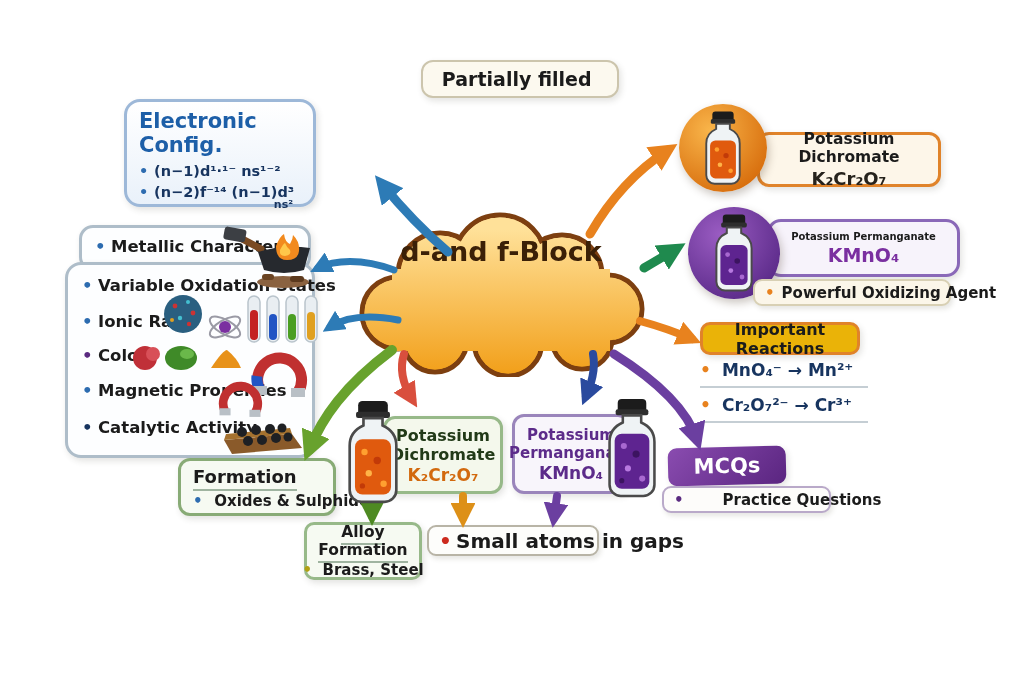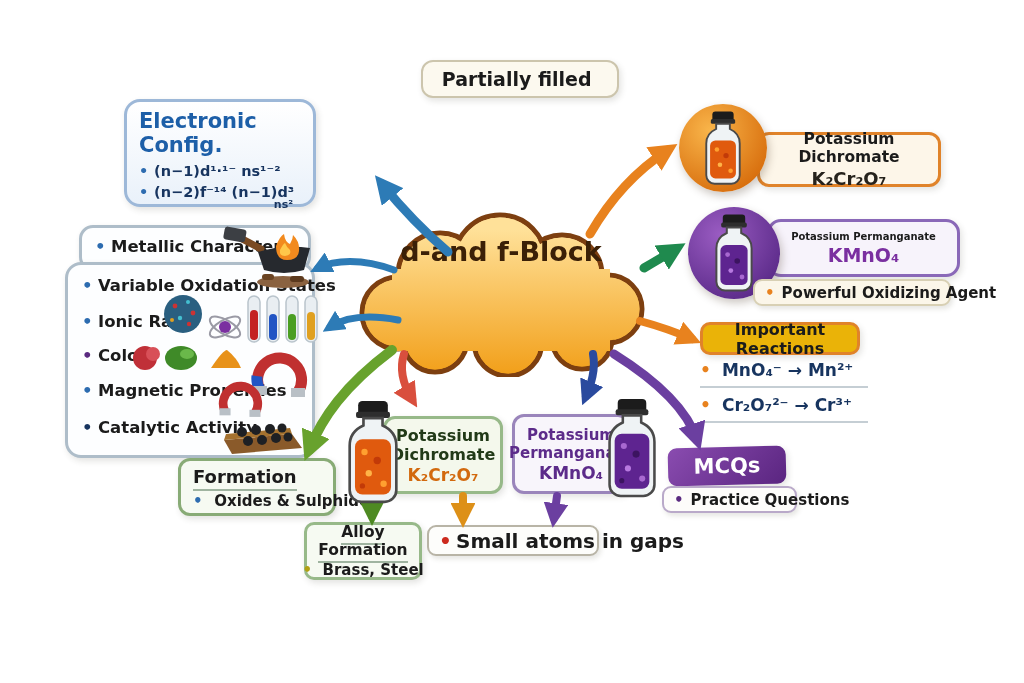--- a/index.html
+++ b/index.html
@@ -213,21 +213,21 @@
   <div class="abs" style="left:700px;top:360px;width:168px;color:#17345f;font-size:17px;border-bottom:2px solid #c5ced4;padding-bottom:6px;white-space:nowrap;">
     <span class="bullet b-orange" style="margin-right:6px;"></span>
     <span>MnO₄⁻ → Mn²⁺</span></div>
   <div class="abs" style="left:700px;top:395px;width:168px;color:#17345f;font-size:17px;border-bottom:2px solid #c5ced4;padding-bottom:6px;white-space:nowrap;">
     <span class="bullet b-orange" style="margin-right:6px;"></span>
     <span>Cr₂O₇²⁻ → Cr³⁺</span></div>
 
   <div class="box ctr" style="left:668px;top:447px;width:118px;height:38px;background:linear-gradient(135deg,#8a4cb0,#5a2580);color:#fff;font-size:21px;transform:rotate(-1.5deg);border-radius:9px;">
     <span>MCQs</span>
     </div>
-  <div class="note" style="left:662px;top:486px;width:135px;height:27px;background:#fdfcfa;border-color:#b9a9c9;">
+  <div class="note" style="left:662px;top:486px;width:169px;height:27px;background:#fdfcfa;border-color:#b9a9c9;gap:32px;">
     <span class="bullet b-purple"></span>
     <span>Practice Questions</span>
     </div>
 
   <div class="box" style="left:178px;top:458px;width:158px;height:58px;background:#f6faf2;border:3px solid #88ab76;padding:5px 12px;">
     <div style="font-size:18px;"><span class="underln">Formation</span></div>
     <div style="font-size:15px;margin-top:5px;white-space:nowrap;">
       <span class="bullet b-blue" style="margin-right:6px;"></span>
       <span>Oxides &amp; Sulphides</span></div>
   </div>

